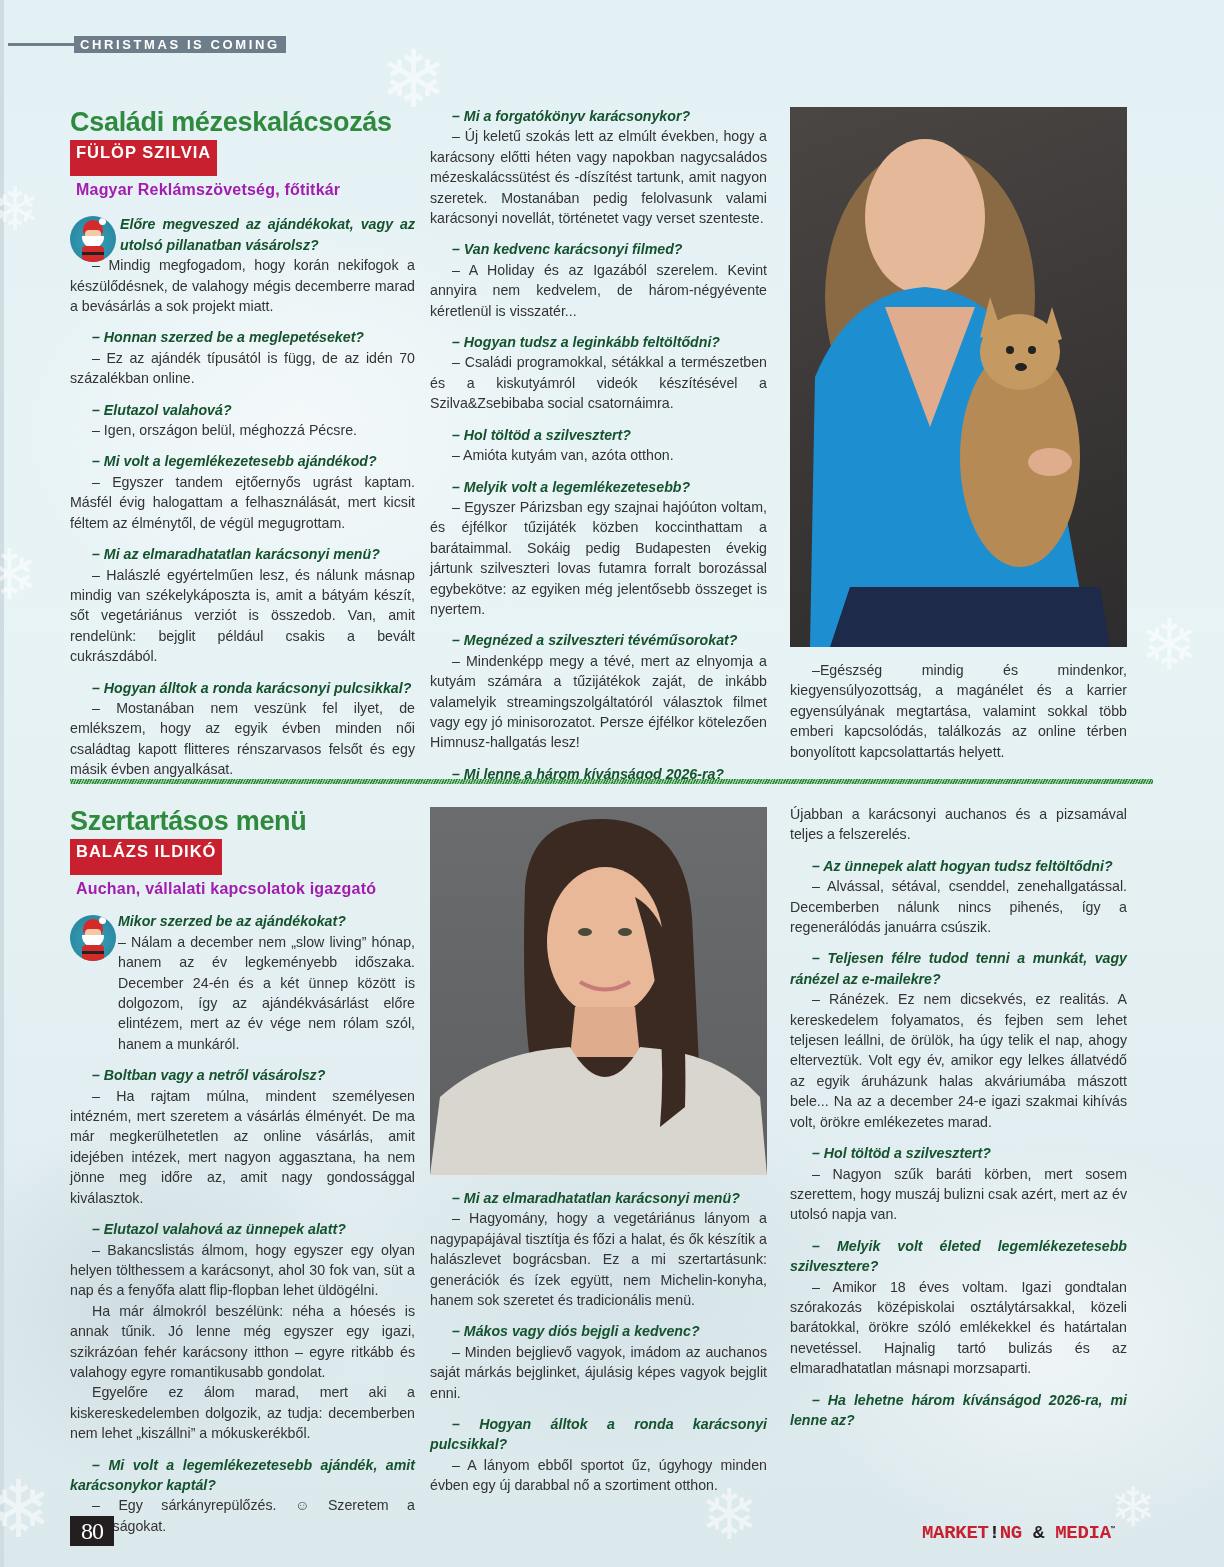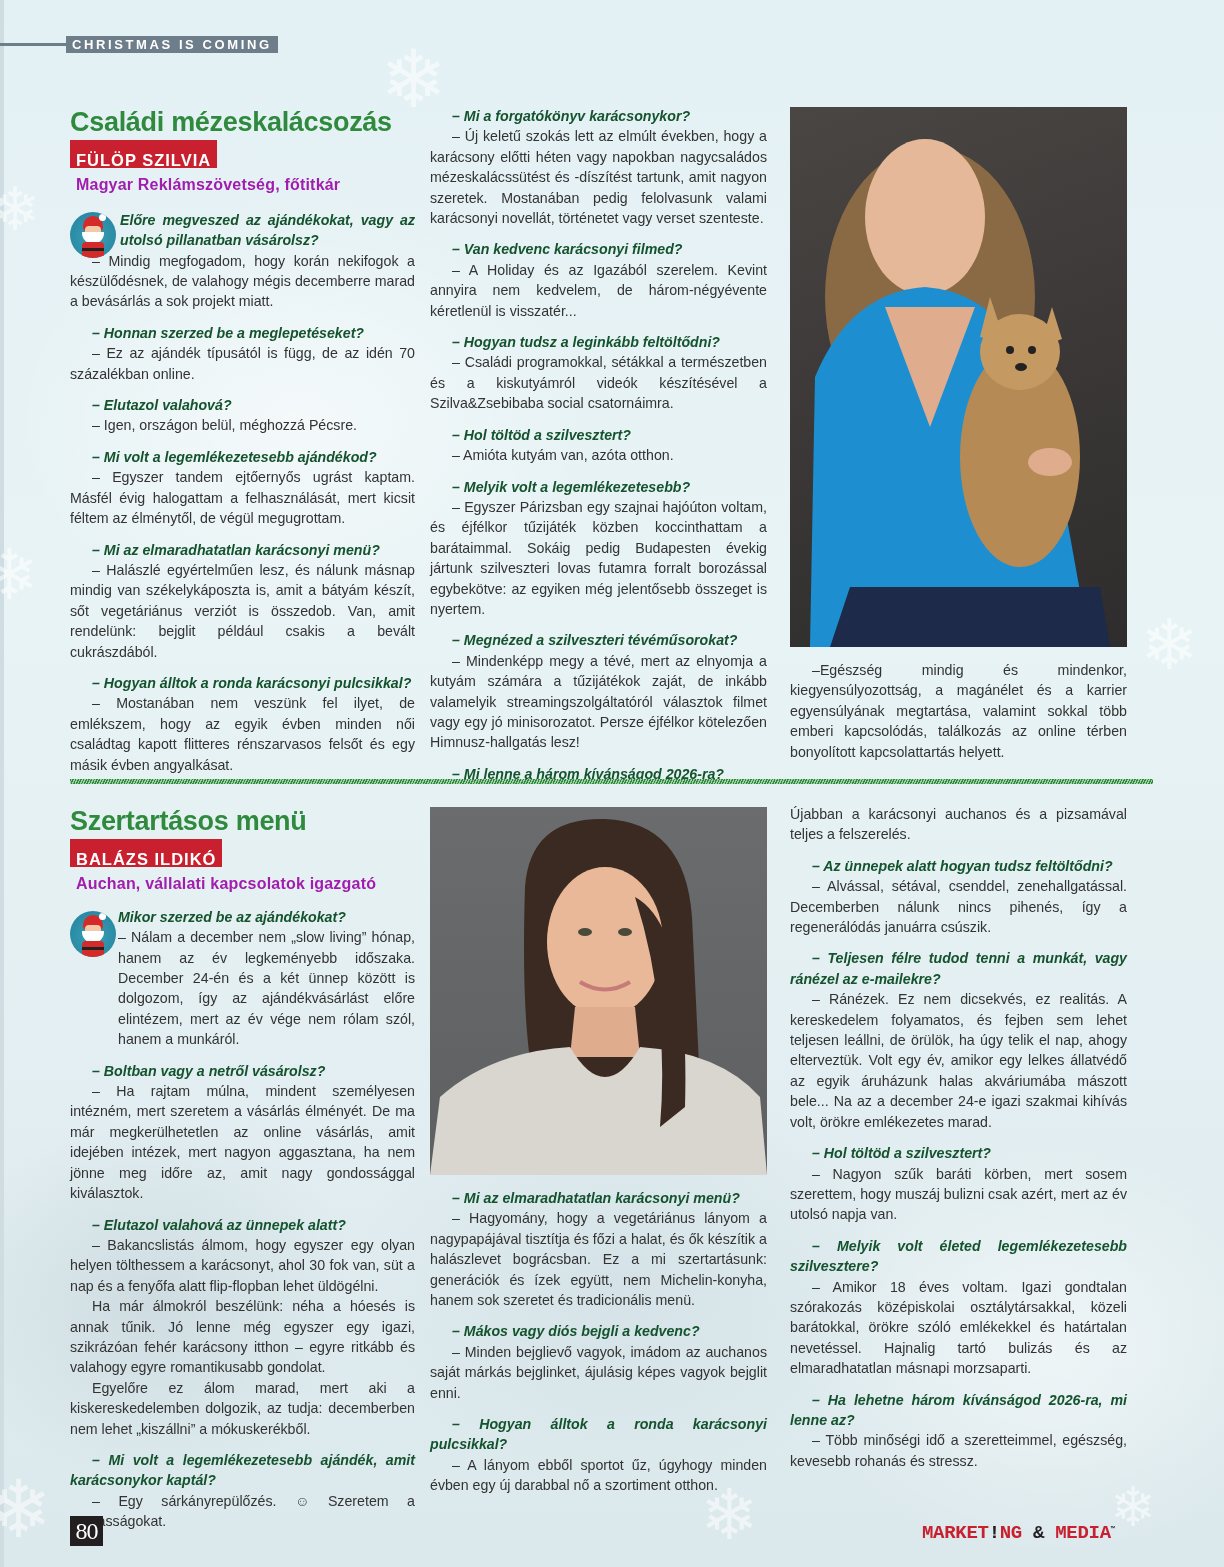--- a/index.html
+++ b/index.html
@@ -11,35 +11,35 @@
     background:
       radial-gradient(ellipse 420px 320px at 300px 420px, rgba(255,255,255,0.55), rgba(255,255,255,0) 70%),
       radial-gradient(ellipse 380px 300px at 620px 1280px, rgba(200,215,222,0.45), rgba(255,255,255,0) 70%),
       radial-gradient(ellipse 300px 260px at 150px 1300px, rgba(190,205,212,0.5), rgba(255,255,255,0) 70%),
       radial-gradient(ellipse 360px 300px at 1050px 1350px, rgba(255,255,255,0.5), rgba(255,255,255,0) 70%),
       linear-gradient(180deg, #e4f1f4 0%, #e8f3f5 40%, #e2eef1 70%, #dbe8ec 100%);
   }
   .page-edge { position:absolute; left:0; top:0; width:4px; height:1567px; background:#cfdde2; }
 
   
-  .section-header { position:absolute; left:0; top:36px; height:17px; display:flex; align-items:center; }
+  .section-header { position:absolute; left:8px; top:36px; height:17px; display:flex; align-items:center; }
   .section-header .rule { width:66px; height:3px; background:#6d7e8a; }
   .section-header .label {
     background:#6d7e8a; color:#fff; font-weight:bold; font-size:13px; letter-spacing:2.6px;
     padding:1px 6px 0 6px; height:17px; line-height:16px;
   }
 
   .col { position:absolute; font-size:14.2px; line-height:20.4px; color:#333; }
   .col p { text-indent: 22px; text-align: justify; }
   .col p.noindent { text-indent: 0; }
   .q { font-weight:bold; font-style:italic; color:#14532d; margin-top:11px; text-indent:22px; }
   .q.first { margin-top:0; }
 
   .title { font-family:"Liberation Sans", sans-serif; font-weight:bold; color:#2f8a3e; font-size:27px; letter-spacing:-0.3px; line-height:32px; }
-  .name-badge { display:inline-block; background:#c8202e; color:#fff; font-weight:bold; font-size:16.5px; letter-spacing:1px; padding:8px 6px; height:28px; line-height:25px; margin-top:2px; }
+  .name-badge { display:inline-block; background:#c8202e; color:#fff; font-weight:bold; font-size:16.5px; letter-spacing:1px; padding:0 6px; height:36px; line-height:25px; margin-top:2px; }
   .role { font-weight:bold; font-size:16px; color:#a21caf; margin-top:4px; padding-left:6px; letter-spacing:0.2px; }
 
   .santa {
     position:absolute; width:46px; height:46px; border-radius:50%;
     background: radial-gradient(circle at 50% 55%, #3aa0b8 0%, #2a8aa3 70%);
     overflow:hidden;
   }
   .santa .hat { position:absolute; left:13px; top:4px; width:20px; height:14px; background:#d42a2a; border-radius:10px 10px 2px 2px; }
   .santa .hat-pom { position:absolute; left:29px; top:2px; width:7px; height:7px; background:#fff; border-radius:50%; }
   .santa .face { position:absolute; left:15px; top:14px; width:16px; height:10px; background:#f3c9a8; border-radius:4px; }
@@ -49,21 +49,21 @@
 
   .photo { position:absolute; overflow:hidden; }
   .photo1 { left:790px; top:107px; width:337px; height:540px; background:linear-gradient(160deg,#4a4644 0%,#3b3837 50%,#2e2c2c 100%); }
   .photo2 { left:430px; top:807px; width:337px; height:368px; background:linear-gradient(180deg,#6a6c6e 0%,#5d5f61 100%); }
 
   .divider {
     position:absolute; left:70px; top:779px; width:1083px; height:5px;
     background: repeating-linear-gradient(115deg, #2f8a3e 0px, #2f8a3e 1.2px, #9fd0a6 1.2px, #9fd0a6 2.4px);
   }
 
-  .page-number { position:absolute; left:70px; top:1516px; width:33px; height:30px; background:#231f20; color:#fff; font-family:"Liberation Serif", serif; font-size:24px; line-height:30px; text-align:center; letter-spacing:-1px; }
+  .page-number { position:absolute; left:70px; top:1516px; width:44px; height:30px; background:#231f20; color:#fff; font-family:"Liberation Serif", serif; font-size:24px; line-height:30px; text-align:center; letter-spacing:-1px; }
   .logo { position:absolute; left:922px; top:1522px; font-family:Liberation Mono, monospace; font-weight:bold; font-size:19px; color:#c8202e; letter-spacing:-0.3px;text-align:center; }
   .logo .amp, .logo .bang { color:#231f20; }
   .logo sup { font-size:7px; color:#231f20; vertical-align: super; }
 
   .snow { position:absolute; color:rgba(255,255,255,0.55); font-size:80px; line-height:1; pointer-events:none; }
 </style>
 </head>
 <body>
 
 <div class="page-edge"></div>
@@ -210,20 +210,19 @@
   <div id="a2c3">
       <p class="q">– Az ünnepek alatt hogyan tudsz feltöltődni?</p>
       <p>– Alvással, sétával, csenddel, zenehallgatással. Decemberben nálunk nincs pihenés, így a regenerálódás januárra csúszik.</p>
       <p class="q">– Teljesen félre tudod tenni a munkát, vagy ránézel az e-mailekre?</p>
       <p>– Ránézek. Ez nem dicsekvés, ez realitás. A kereskedelem folyamatos, és fejben sem lehet teljesen leállni, de örülök, ha úgy telik el nap, ahogy elterveztük. Volt egy év, amikor egy lelkes állatvédő az egyik áruházunk halas akváriumába mászott bele... Na az a december 24-e igazi szakmai kihívás volt, örökre emlékezetes marad.</p>
       <p class="q">– Hol töltöd a szilvesztert?</p>
       <p>– Nagyon szűk baráti körben, mert sosem szerettem, hogy muszáj bulizni csak azért, mert az év utolsó napja van.</p>
       <p class="q">– Melyik volt életed legemlékezetesebb szilvesztere?</p>
       <p>– Amikor 18 éves voltam. Igazi gondtalan szórakozás középiskolai osztálytársakkal, közeli barátokkal, örökre szóló emlékekkel és határtalan nevetéssel. Hajnalig tartó bulizás és az elmaradhatatlan másnapi morzsaparti.</p>
       <p class="q">– Ha lehetne három kívánságod 2026-ra, mi lenne az?</p>
-      <p>– Több minőségi idő a szeretteimmel, egészség, kevesebb rohanás és stressz.</p>
     </div>
 </div>
 
 <div class="page-number">80</div>
 <div class="logo">
   <span>MARKET</span><span class="bang">!</span><span>NG </span><span class="amp">&amp;</span><span> MEDIA</span><sup>™</sup>
 </div>
 
 </body></html>

